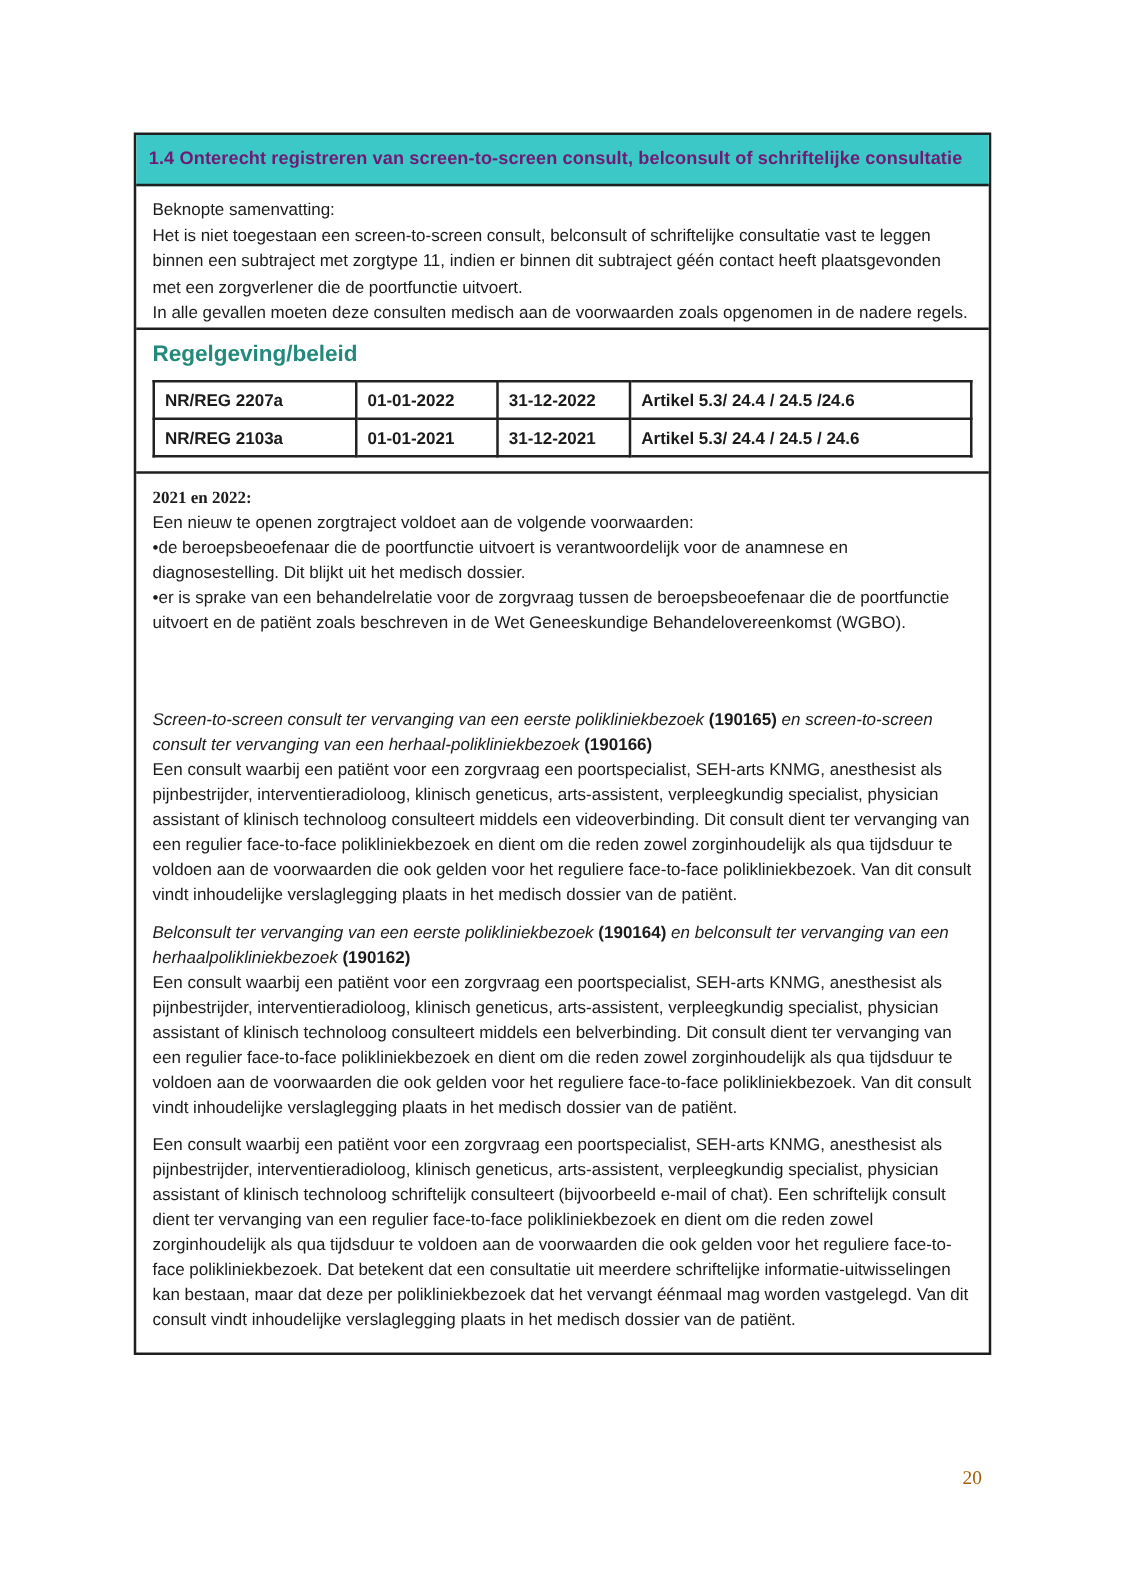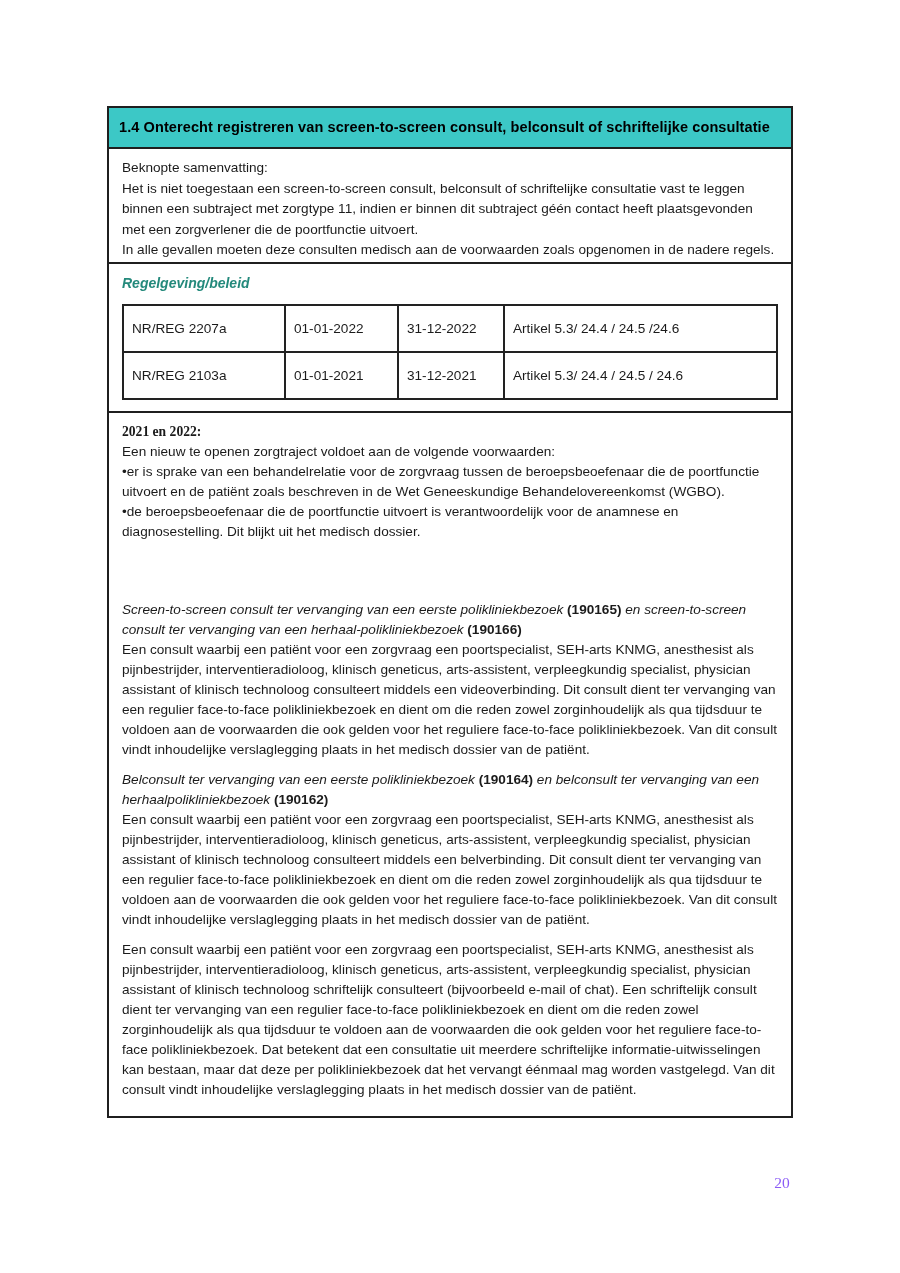--- a/index.html
+++ b/index.html
@@ -24,75 +24,73 @@
     width: 686px;
     border: 2px solid var(--border-dark);
     background: #ffffff;
   }
   .title-bar {
     background: var(--accent-teal);
     border-bottom: 2px solid var(--border-dark);
     padding: 11px 10px 12px 10px;
     font-size: 14.5px;
     font-weight: bold;
-    color: #000000;
+    color: #701a75;
     letter-spacing: 0.1px;
   }
   .section {
     padding: 9px 13px 14px 13px;
     font-size: 13.6px;
     line-height: 20.5px;
   }
   .section-summary { border-bottom: 2px solid var(--border-dark); padding-bottom: 1px; }
   .section-summary p { }
   .section-summary p:first-child { margin-top: 0; }
   .section-regulation { border-bottom: 2px solid var(--border-dark); padding-bottom: 6px; }
   .reg-label {
     color: var(--label-teal);
-    font-style: italic;
     font-weight: bold;
-    font-size: 14px;
+    font-size: 18px;
     margin-bottom: 11px;
   }
   table.reg-table {
     border-collapse: collapse;
     table-layout: fixed;
     width: 654px;
     margin-bottom: 5px;
   }
   table.reg-table td {
     border: 2px solid #222222;
-    height: 47px;
+    height: 30px;
     padding: 2px 8px 0 8px;
     font-size: 13.6px;
-    font-weight: normal;
+    font-weight: bold;
     vertical-align: middle;
     white-space: nowrap;
     overflow: hidden;
   }
   col.c1 { width: 162px; }
   col.c2 { width: 113px; }
   col.c3 { width: 106px; }
   col.c4 { width: 273px; }
   .section-details { padding-bottom: 16px; line-height: 20px; }
   .years-heading { font-weight: bold; font-family: Liberation Serif, serif; }
   .gap-large { height: 48px; }
   .consult-section { margin-top: 10px; }
   .consult-section:first-of-type { margin-top: 0; }
   .consult-heading .seg-i { font-style: italic; }
   .consult-heading .seg-b { font-weight: bold; font-style: normal; }
   .page-number {
     position: absolute;
     left: 770px;
     top: 1174px;
     width: 24px;
-    text-align: center;
     font-family: "Liberation Serif", serif;
     font-size: 15.5px;
-    color: #8b5cf6;
+    color: #a16207;
   }
 </style>
 </head>
 <body>
 
 <div class="doc-box">
 
   <div class="title-bar">
     <span>1.4 Onterecht registreren van screen-to-screen consult, belconsult of schriftelijke consultatie</span>
   </div>
@@ -125,22 +123,22 @@
           <td>31-12-2021</td>
           <td>Artikel 5.3/ 24.4 / 24.5 / 24.6</td>
         </tr>
       </tbody>
     </table>
   </div>
 
   <div class="section section-details">
     <p class="years-heading">2021 en 2022:</p>
     <p>Een nieuw te openen zorgtraject voldoet aan de volgende voorwaarden:</p>
+    <p>•de beroepsbeoefenaar die de poortfunctie uitvoert is verantwoordelijk voor de anamnese en diagnosestelling. Dit blijkt uit het medisch dossier.</p>
     <p>•er is sprake van een behandelrelatie voor de zorgvraag tussen de beroepsbeoefenaar die de poortfunctie uitvoert en de patiënt zoals beschreven in de Wet Geneeskundige Behandelovereenkomst (WGBO).</p>
-    <p>•de beroepsbeoefenaar die de poortfunctie uitvoert is verantwoordelijk voor de anamnese en diagnosestelling. Dit blijkt uit het medisch dossier.</p>
 
     <div class="gap-large"></div>
 
     <div class="consult-section">
       <p class="consult-heading"><span class="seg-i">Screen-to-screen consult ter vervanging van een eerste polikliniekbezoek </span><span class="seg-b">(190165)</span><span class="seg-i"> en screen-to-screen consult ter vervanging van een herhaal-polikliniekbezoek </span><span class="seg-b">(190166)</span></p>
       <p class="consult-body">Een consult waarbij een patiënt voor een zorgvraag een poortspecialist, SEH-arts KNMG, anesthesist als pijnbestrijder, interventieradioloog, klinisch geneticus, arts-assistent, verpleegkundig specialist, physician assistant of klinisch technoloog consulteert middels een videoverbinding. Dit consult dient ter vervanging van een regulier face-to-face polikliniekbezoek en dient om die reden zowel zorginhoudelijk als qua tijdsduur te voldoen aan de voorwaarden die ook gelden voor het reguliere face-to-face polikliniekbezoek. Van dit consult vindt inhoudelijke verslaglegging plaats in het medisch dossier van de patiënt.</p>
     </div>
 
     <div class="consult-section">
       <p class="consult-heading"><span class="seg-i">Belconsult ter vervanging van een eerste polikliniekbezoek </span><span class="seg-b">(190164)</span><span class="seg-i"> en belconsult ter vervanging van een herhaalpolikliniekbezoek </span><span class="seg-b">(190162)</span></p>

